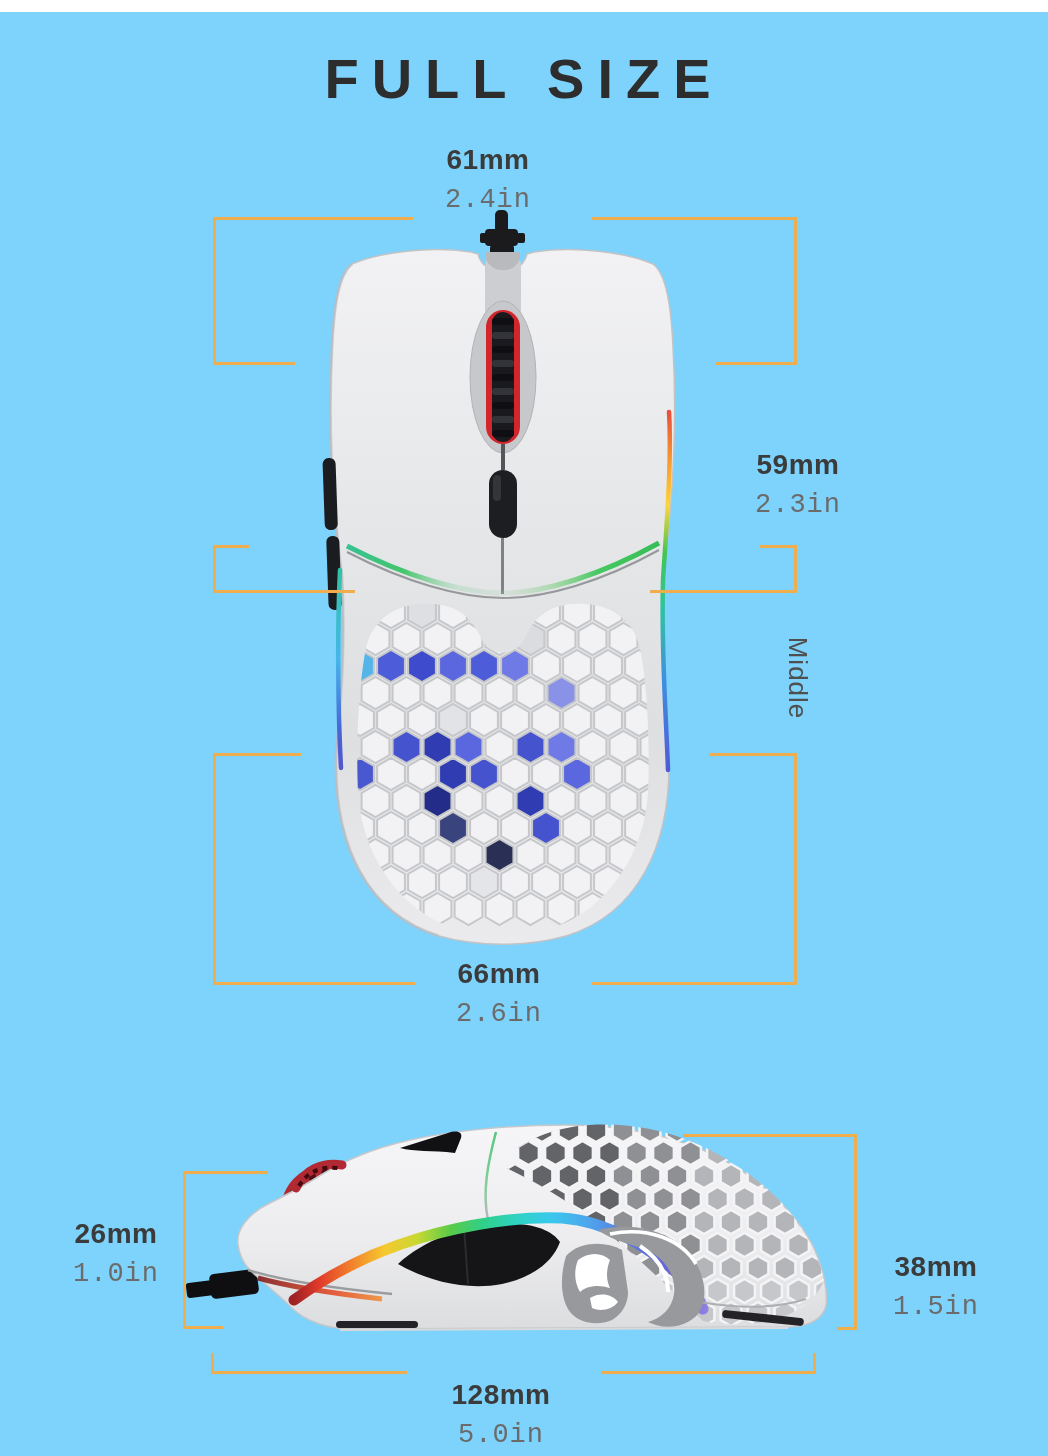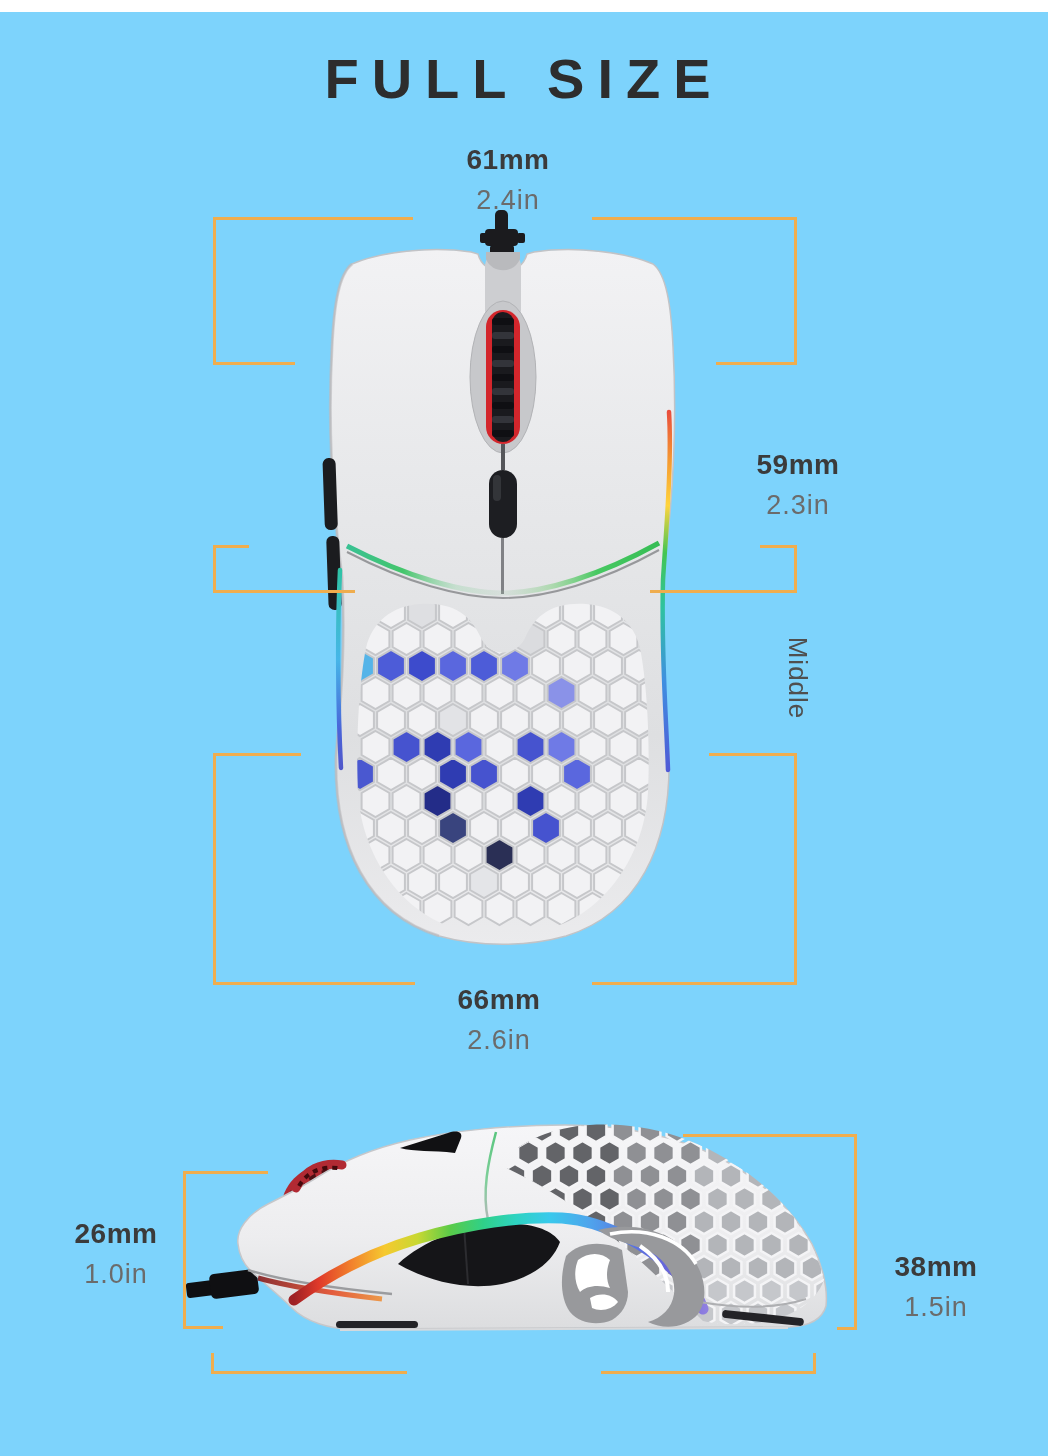--- a/index.html
+++ b/index.html
@@ -14,21 +14,21 @@
     background:#7dd3fc;overflow:hidden;
     font-family:"Liberation Sans", sans-serif;
   }
   #page-title{
     position:absolute;left:0;right:0;top:34px;
     text-align:center;font-size:56px;font-weight:800;
     letter-spacing:13px;color:var(--title);
   }
   .dim{position:absolute;transform:translateX(-50%);text-align:center;white-space:nowrap;}
   .dim .mm{font-size:28px;font-weight:700;color:var(--label);line-height:30px;letter-spacing:.5px;}
-  .dim .in{font-size:27px;font-weight:400;color:var(--sublabel);line-height:30px;margin-top:10px;letter-spacing:1px;}
+  .dim .in{font-size:27px;font-weight:400;color:var(--sublabel);line-height:30px;margin-top:10px;letter-spacing:1px;font-family:Liberation Mono, monospace;}
   #middle-label{
     position:absolute;left:797px;top:666px;transform:translate(-50%,-50%);
     writing-mode:vertical-rl;font-size:26px;color:#4f4f4f;letter-spacing:1px;
   }
   svg.layer{position:absolute;left:0;top:0;width:1048px;height:1456px;}
   #brackets path{stroke:var(--accent);stroke-width:3;fill:none;}
   #bottom-strip{position:absolute;left:0;bottom:0;width:100%;height:7px;background:#ECF0F4;}
 </style>
 </head>
 <body>
@@ -484,42 +484,46 @@
     <path d="M249,534.5 H214.5 V579.5 H355"></path>
     <path d="M760,534.5 H795.5 V579.5 H650"></path>
     <path d="M301,742.5 H214.5 V971.5 H415"></path>
     <path d="M709,742.5 H795.5 V971.5 H592"></path>
     <path d="M268,1160.5 H184.5 V1315.5 H223"></path>
     <path d="M683,1123.5 H855.5 V1316.5 H837"></path>
     <path d="M212.5,1341 V1360.5 H407"></path>
     <path d="M814.5,1341 V1360.5 H601"></path>
   </svg>
 
-  <div class="dim" style="left:508px;top:133px">
+  <div class="dim" style="left:488px;top:133px">
     <div class="mm">61mm</div>
     <div class="in">2.4in</div>
   </div>
 
   <div class="dim" style="left:798px;top:438px">
     <div class="mm">59mm</div>
     <div class="in">2.3in</div>
   </div>
 
   <span id="middle-label">Middle</span>
 
-  <div class="dim" style="left:499px;top:973px">
+  <div class="dim" style="left:499px;top:947px">
     <div class="mm">66mm</div>
     <div class="in">2.6in</div>
   </div>
 
   <div class="dim" style="left:116px;top:1207px">
     <div class="mm">26mm</div>
     <div class="in">1.0in</div>
   </div>
 
   <div class="dim" style="left:936px;top:1240px">
     <div class="mm">38mm</div>
     <div class="in">1.5in</div>
   </div>
 
+  <div class="dim" style="left:501px;top:1368px">
+    <div class="mm">128mm</div>
+    <div class="in">5.0in</div>
+  </div>
 
   <div id="bottom-strip"></div>
 </div>
 
 </body></html>

